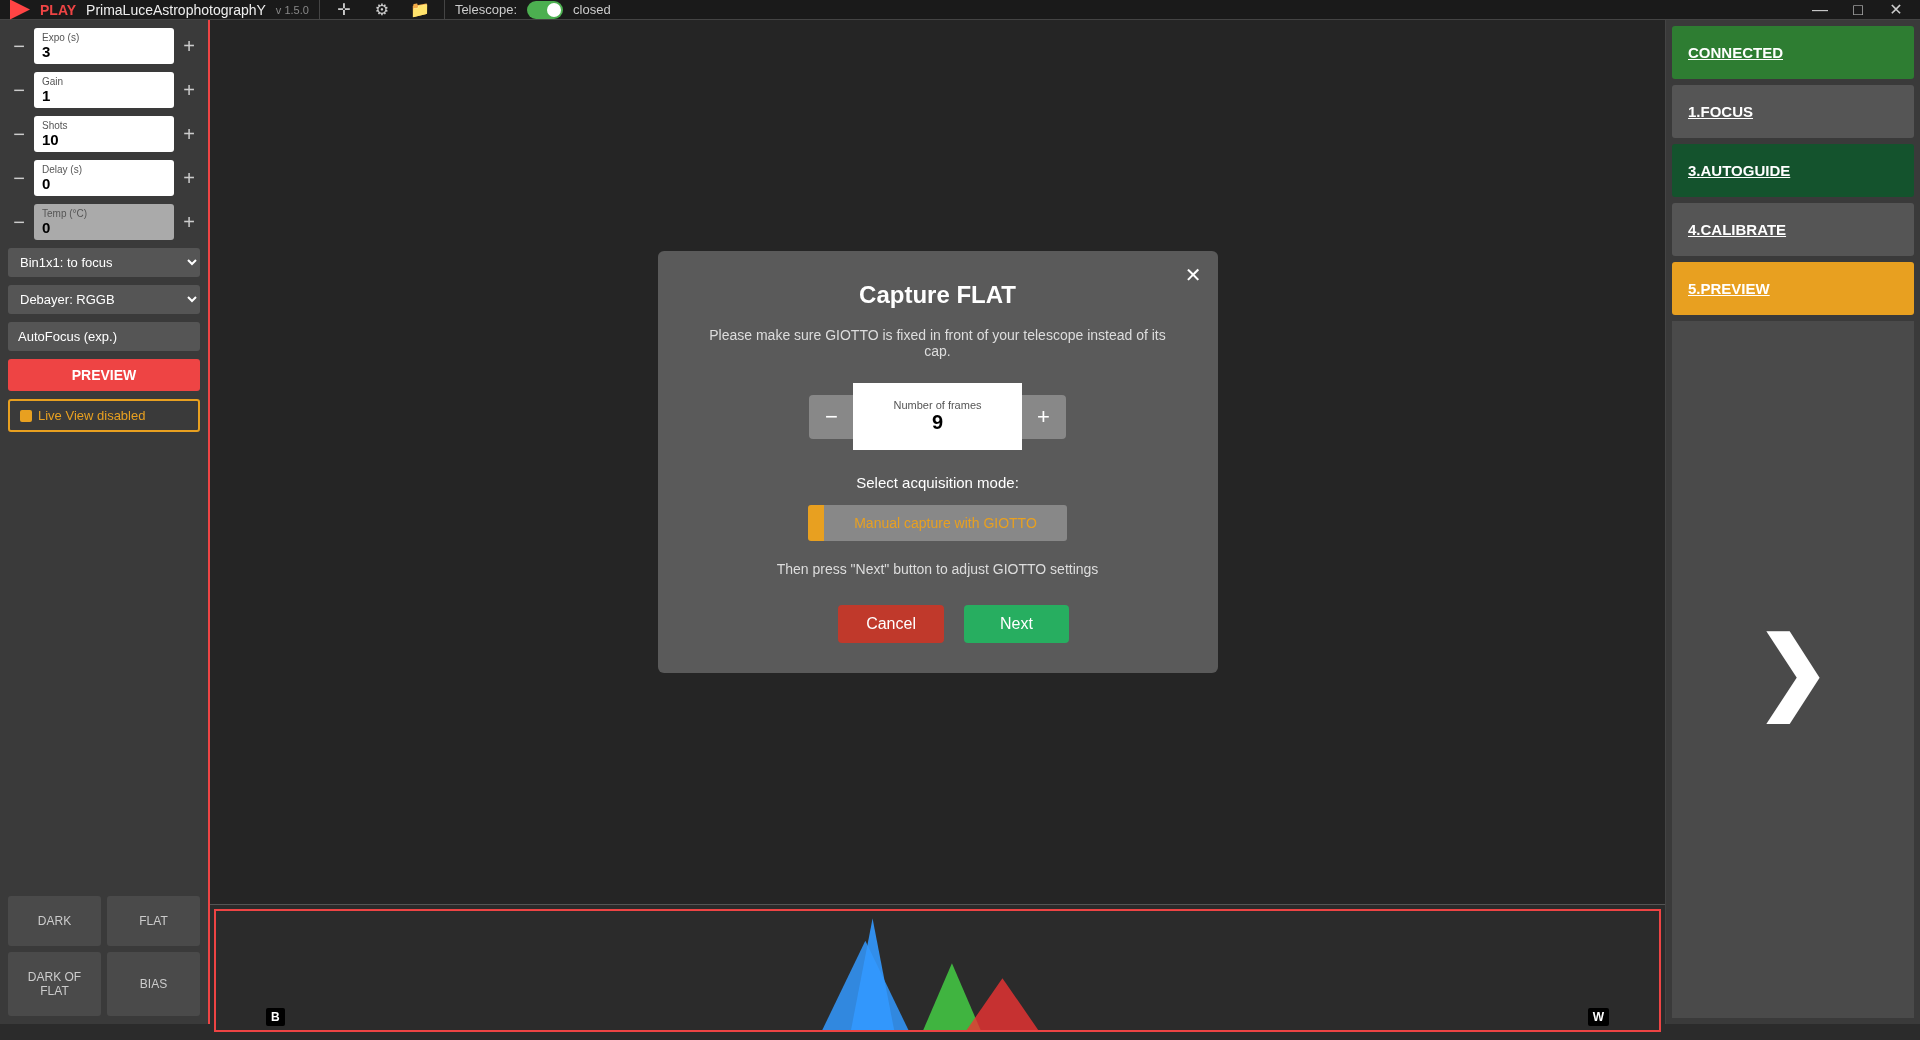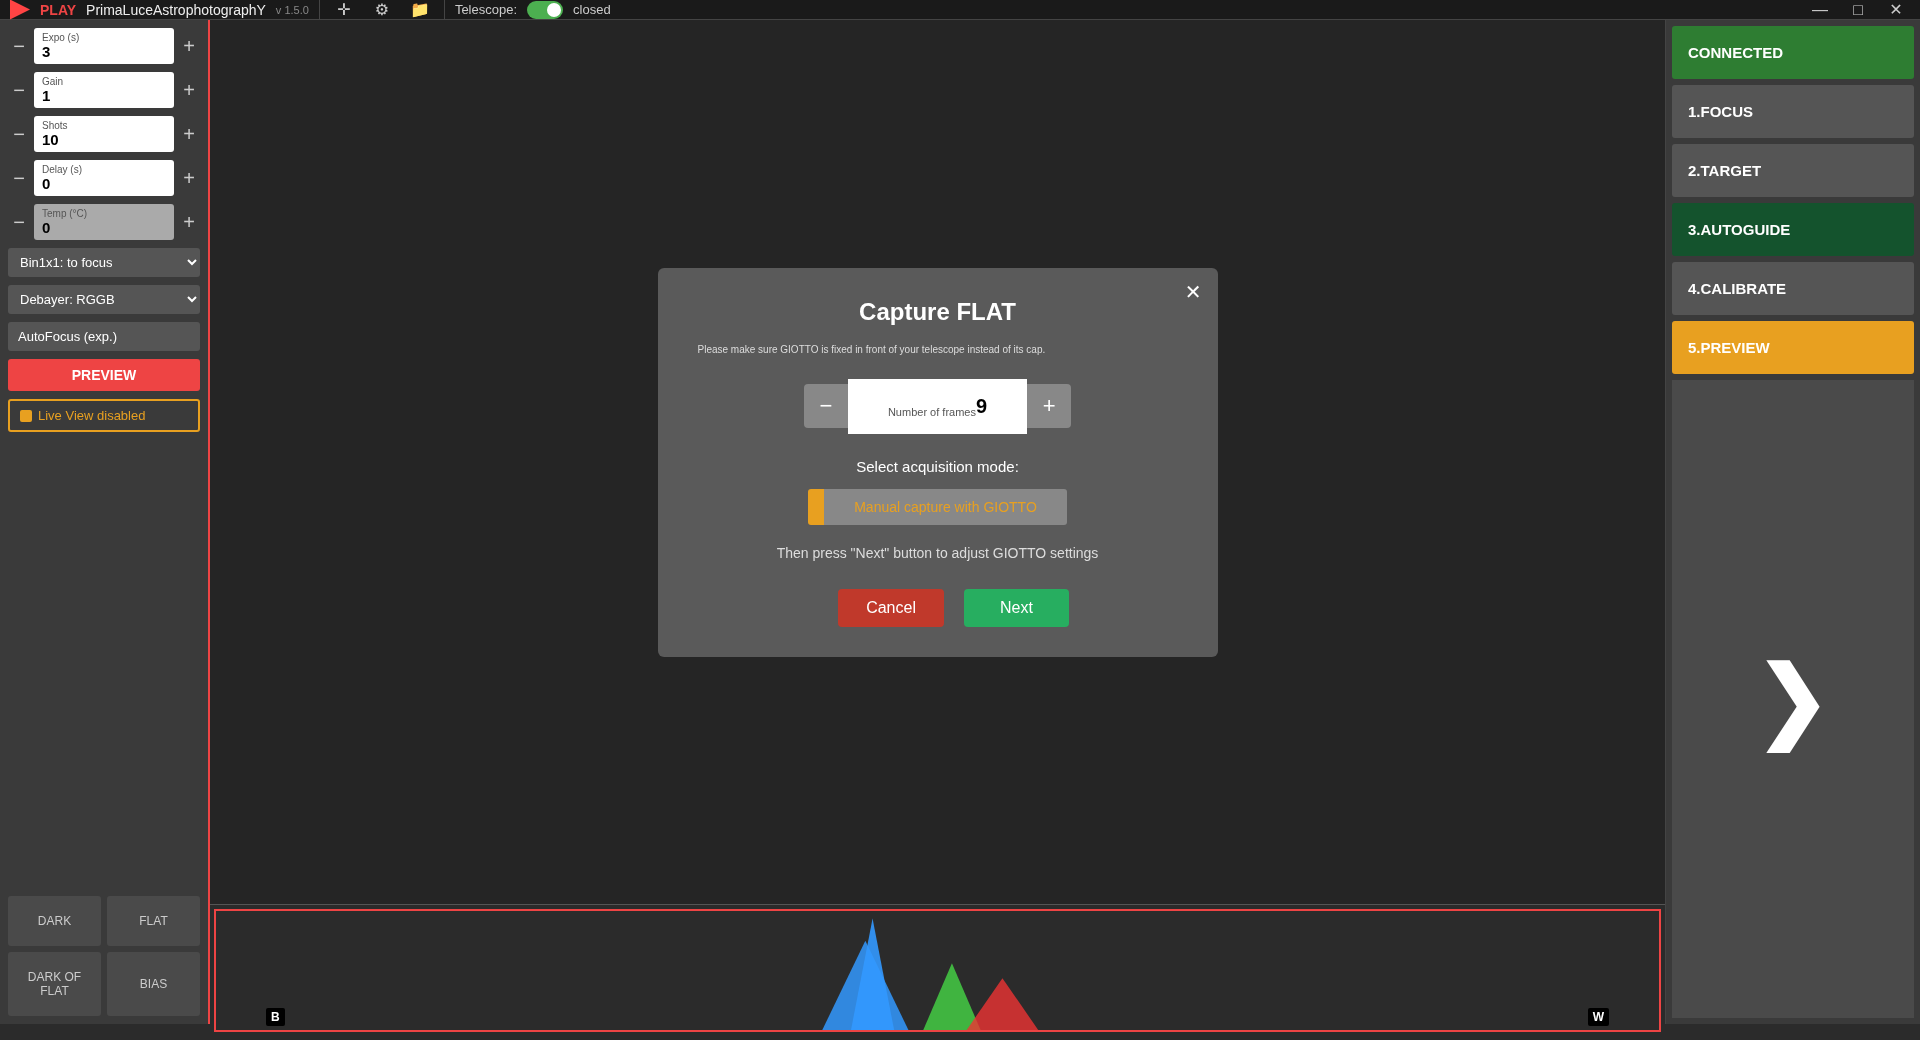--- a/index.html
+++ b/index.html
@@ -248,20 +248,21 @@
 
     .right-btn {
       padding: 18px 16px;
       border: none;
       border-radius: 3px;
       font-size: 15px;
       font-weight: bold;
       cursor: pointer;
       text-align: left;
       color: #fff;
+      text-decoration: underline;
     }
     .connected-btn { background: #2e7d32; }
     .focus-btn { background: #555; }
     .target-btn { background: #555; }
     .autoguide-btn { background: #14532d; }
     .calibrate-btn { background: #555; }
     .preview-right-btn { background: #e8a020; }
     .arrow-area {
       flex: 1;
       background: #4a4a4a;
@@ -307,22 +308,22 @@
     }
 
     #modal .modal-title {
       text-align: center;
       font-size: 24px;
       font-weight: bold;
       margin-bottom: 18px;
     }
 
     #modal .modal-subtitle {
-      text-align: left;
-      font-size: 10px;
+      text-align: center;
+      font-size: 14px;
       color: #ddd;
       margin-bottom: 24px;
     }
 
     #modal .frames-row {
       display: flex;
       align-items: center;
       justify-content: center;
       gap: 0;
       margin-bottom: 24px;
@@ -340,22 +341,22 @@
       align-items: center;
       justify-content: center;
     }
     #modal .frames-btn.minus { border-radius: 4px 0 0 4px; }
     #modal .frames-btn.plus { border-radius: 0 4px 4px 0; }
 
     #modal .frames-input-wrap {
       background: #fff;
       padding: 16px 40px;
       display: flex;
-      flex-direction: row;
-      align-items: flex-end;
+      flex-direction: column;
+      align-items: center;
     }
     #modal .frames-input-label {
       font-size: 11px;
       color: #555;
     }
     #modal .frames-input-value {
       font-size: 20px;
       color: #000;
       font-weight: bold;
     }
@@ -586,21 +587,20 @@
         <span class="hist-b-label">B</span>
         <span class="hist-w-label">W</span>
       </div>
 
     </div>
   </div>
 
   <div id="right-panel">
     <button class="right-btn connected-btn">CONNECTED</button>
     <button class="right-btn focus-btn">1.FOCUS</button>
-    <button class="right-btn target-btn">2.TARGET</button>
     <button class="right-btn autoguide-btn">3.AUTOGUIDE</button>
     <button class="right-btn calibrate-btn">4.CALIBRATE</button>
     <button class="right-btn preview-right-btn">5.PREVIEW</button>
     <div class="arrow-area">
       <span class="big-arrow">❯</span>
     </div>
   </div>
 
 </div>
 

